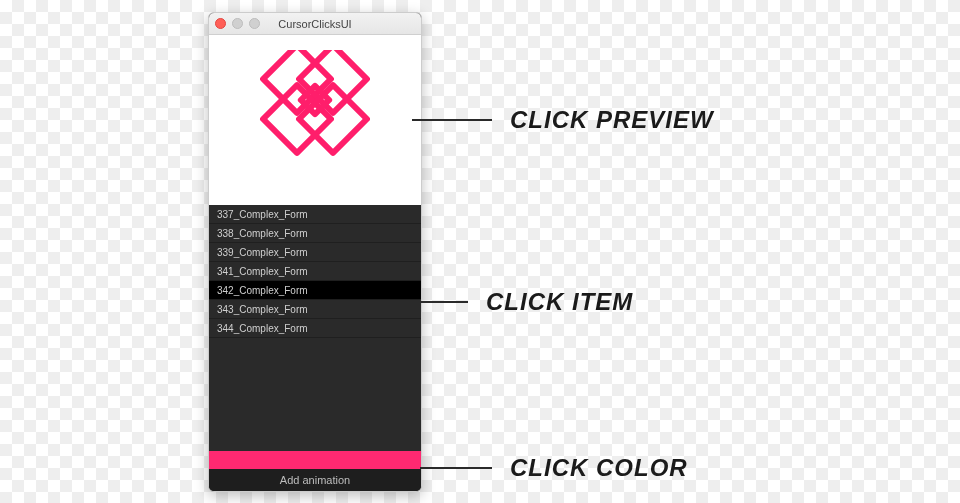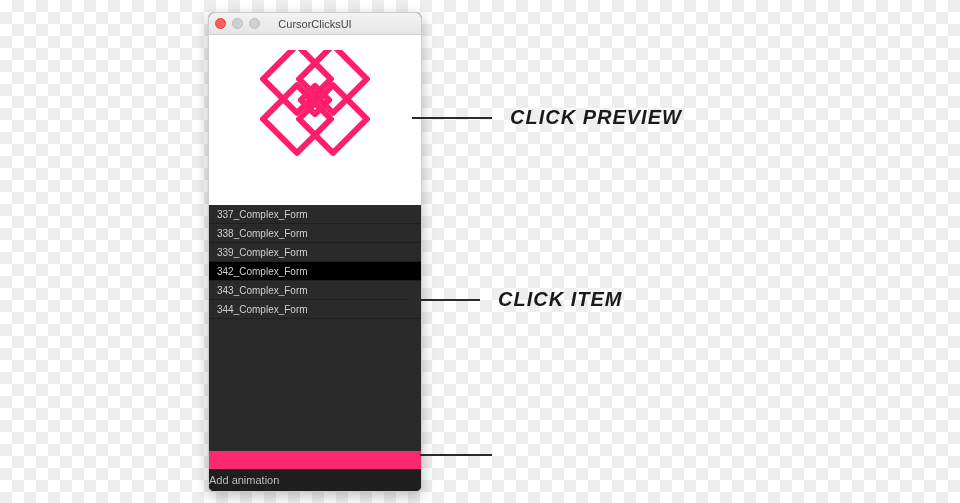--- a/index.html
+++ b/index.html
@@ -27,29 +27,29 @@
   .dot.gray{ background:#d0d0d0; border:1px solid #bcbcbc;}
   .title { margin:0 auto; font-size:11px; color:#444; }
   .preview { background:#fff; height:170px; display:flex; align-items:center; justify-content:center; }
   .preview svg { display:block; }
   .list { flex:1; overflow:hidden; background:#2a2a2a; }
   .row { height:19px; line-height:19px; font-size:10px; color:#cfcfcf; padding:0 8px;
     border-bottom:1px solid #1f1f1f; cursor:pointer; white-space:nowrap; }
   .row.selected{ background:#000000; }
   .row.cut{ height:10px; color:#ff2971; }
   .colorbar{ height:18px; background:#ff2971; }
-  .footer{ height:22px; background:#1e1e1e; display:flex; align-items:center; justify-content:flex-start;
+  .footer{ height:22px; background:#1e1e1e; display:flex; align-items:center; justify-content:center;
     color:#bdbdbd; font-size:11px; cursor:pointer; }
   .callout { position:absolute; display:flex; align-items:center; }
   .line { height:2px; background:#2a2a2a; }
   .label { font-family: "Arial Black", Arial, sans-serif; font-weight:900; letter-spacing:1px;
-    font-style:italic; font-size:20px; color:#1b1b1b; margin-left:18px; white-space:nowrap; }
+    font-style:italic; font-size:24px; color:#1b1b1b; margin-left:18px; white-space:nowrap; }
   .c-preview{ left:412px; top:106px; }
   .c-preview .line{ width:80px; }
-  .c-item{ left:408px; top:288px; }
+  .c-item{ left:396px; top:288px; }
   .c-item .line{ width:72px; }
   .c-color{ left:420px; top:454px; }
   .c-color .line{ width:72px; }
 </style>
 </head>
 <body>
 
 <div class="panel">
   <div class="titlebar">
     <div class="traffic">
@@ -69,20 +69,21 @@
         <rect x="69" y="45" width="48" height="48" transform="rotate(45 93 69)"></rect>
         <rect x="65" y="40" width="20" height="20" transform="rotate(45 75 50)"></rect>
       </g>
     </svg>
   </div>
 
   <div class="list">
     <div class="row">337_Complex_Form</div>
     <div class="row">338_Complex_Form</div>
     <div class="row">339_Complex_Form</div>
+    <div class="row">341_Complex_Form</div>
     <div class="row selected">342_Complex_Form</div>
     <div class="row">343_Complex_Form</div>
     <div class="row">344_Complex_Form</div>
   </div>
 
   <div class="colorbar" title="#ff2971"></div>
 
   <div class="footer">
     <span>Add animation</span>
   </div>
@@ -91,13 +92,14 @@
 <div class="callout c-preview">
   <div class="line"></div>
   <div class="label">CLICK PREVIEW</div>
 </div>
 <div class="callout c-item">
   <div class="line"></div>
   <div class="label">CLICK ITEM</div>
 </div>
 <div class="callout c-color">
   <div class="line"></div>
+  <div class="label">CLICK COLOR</div>
 </div>
 
 </body></html>

